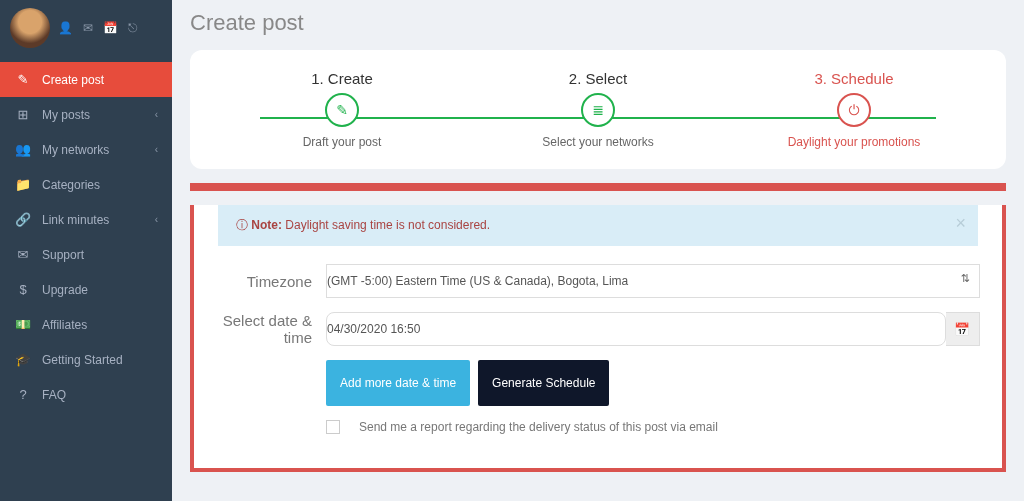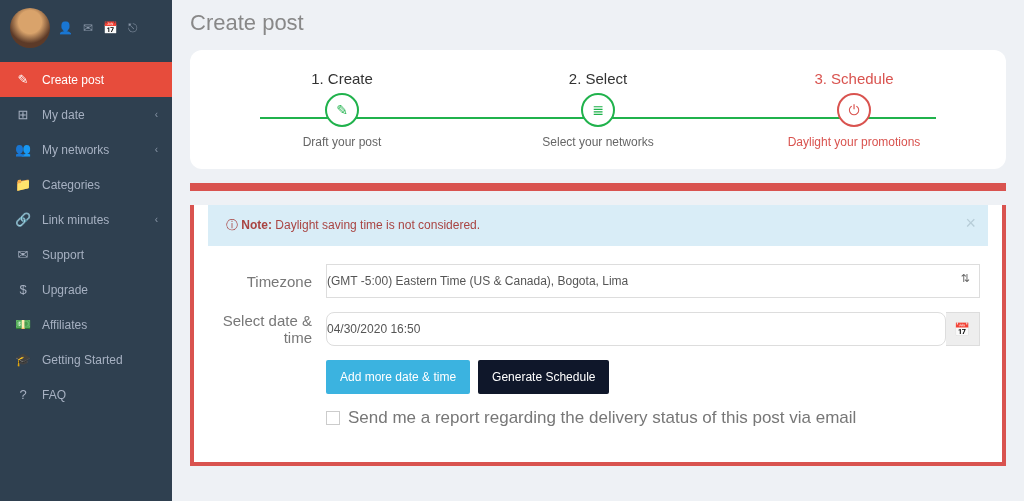--- a/index.html
+++ b/index.html
@@ -21,39 +21,39 @@
 .steps{display:flex;justify-content:space-between;align-items:flex-start;position:relative}
 .steps::before{content:"";position:absolute;top:47px;left:6%;right:6%;height:2px;background:#20b24c;z-index:0}
 .step{flex:1;text-align:center;z-index:1}
 .step-num{font-size:15px;color:#333;margin-bottom:6px}
 .step-circle{width:34px;height:34px;border:2px solid #20b24c;border-radius:50%;margin:0 auto 8px;background:#fff;display:flex;align-items:center;justify-content:center;color:#20b24c;font-size:14px}
 .step.active .step-num,.step.active .step-sub{color:#d9534f}
 .step.active .step-circle{border-color:#d9534f;color:#d9534f}
 .step-sub{font-size:12px;color:#666}
 .redbar{height:8px;background:#d9534f;margin-bottom:0}
 .form-wrap{background:#fff;border:4px solid #d9534f;border-top:none;padding:0}
-.alert{background:#d9edf7;color:#a94442;padding:12px 18px;font-size:12px;position:relative;margin:14px 14px 18px}
+.alert{background:#d9edf7;color:#a94442;padding:12px 18px;font-size:12px;position:relative;margin:14px 24px 18px}
 .alert .close{position:absolute;right:12px;top:8px;color:#b7cdd8;font-size:18px;cursor:pointer}
 .alert b{font-weight:bold}
 .form-body{padding:0 22px 20px}
 .row{display:flex;align-items:center;margin-bottom:14px}
 .row .lbl{width:110px;text-align:right;font-size:15px;color:#777;padding-right:14px}
 .row .ctl{flex:1}
 select,input[type=text]{width:100%;height:34px;border:1px solid #ddd;padding:0 0;font-size:12px;color:#555;background:#fff}
 .dt-wrap{display:flex}
 .dt-wrap input{border-radius:8px}
 .dt-btn{width:36px;height:34px;border:1px solid #ddd;border-left:none;background:#eee;display:flex;align-items:center;justify-content:center;color:#666;cursor:pointer}
 .btns{display:flex;gap:8px}
-.btn{height:34px;padding:12px 14px;border:none;font-size:12px;color:#fff;cursor:pointer;display:inline-flex;align-items:center;border-radius:2px}
+.btn{height:46px;padding:12px 14px;border:none;font-size:12px;color:#fff;cursor:pointer;display:inline-flex;align-items:center;border-radius:2px}
 .btn-info{background:#3bb3e0}
 .btn-danger{background:#0f172a}
 .lag-wrap{display:flex;align-items:center;gap:10px}
 .lag-wrap input{width:46px}
 .hint{font-size:12px;color:#888}
-.chk{display:flex;align-items:center;gap:8px;font-size:17px;color:#777}
+.chk{display:flex;align-items:center;gap:19px;font-size:12px;color:#777}
 .chk .box{width:14px;height:14px;border:1px solid #ccc;background:#fff}
 .sel-wrap{position:relative}
 .sel-wrap::after{content:"⇅";position:absolute;right:10px;top:8px;font-size:11px;color:#666;pointer-events:none}
 select{appearance:none}
 </style>
 </head>
 <body>
 
 <div class="app">
   <aside class="sidebar">
@@ -66,21 +66,21 @@
         <span>⎋</span>
       </div>
     </div>
     <ul class="nav">
       <li class="active">
           <span class="ico">✎</span>
           <span>Create post</span>
         </li>
       <li>
           <span class="ico">⊞</span>
-          <span>My date</span>
+          <span>My posts</span>
           <span class="chev">‹</span>
         </li>
       <li>
           <span class="ico">👥</span>
           <span>My networks</span>
           <span class="chev">‹</span>
         </li>
       <li>
           <span class="ico">📁</span>
           <span>Categories</span>

